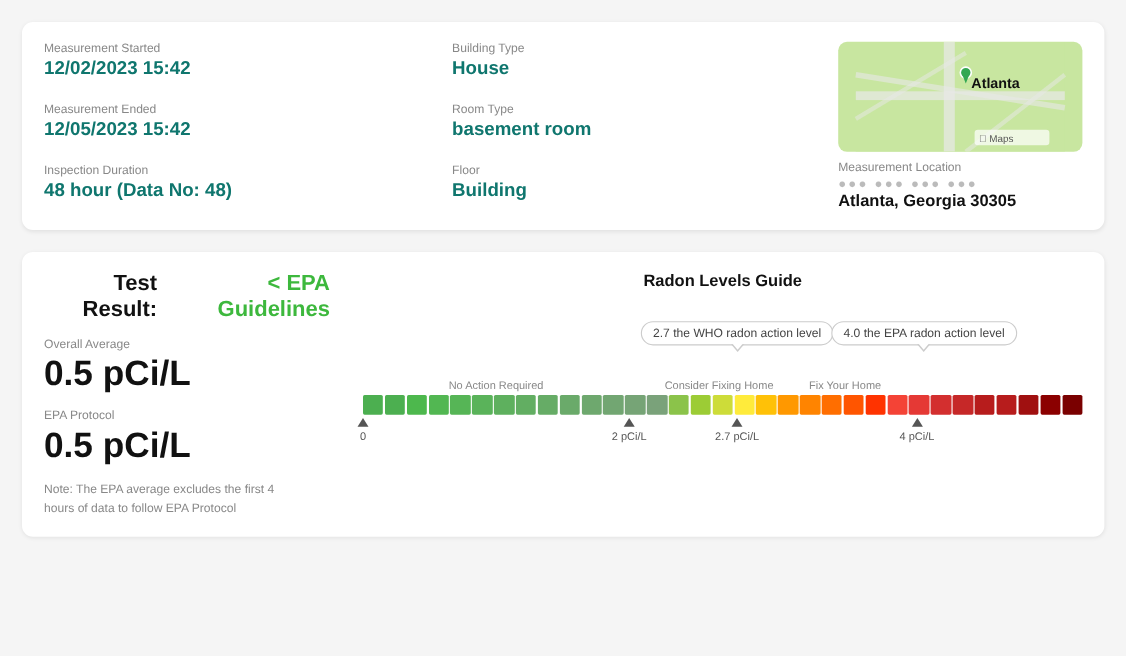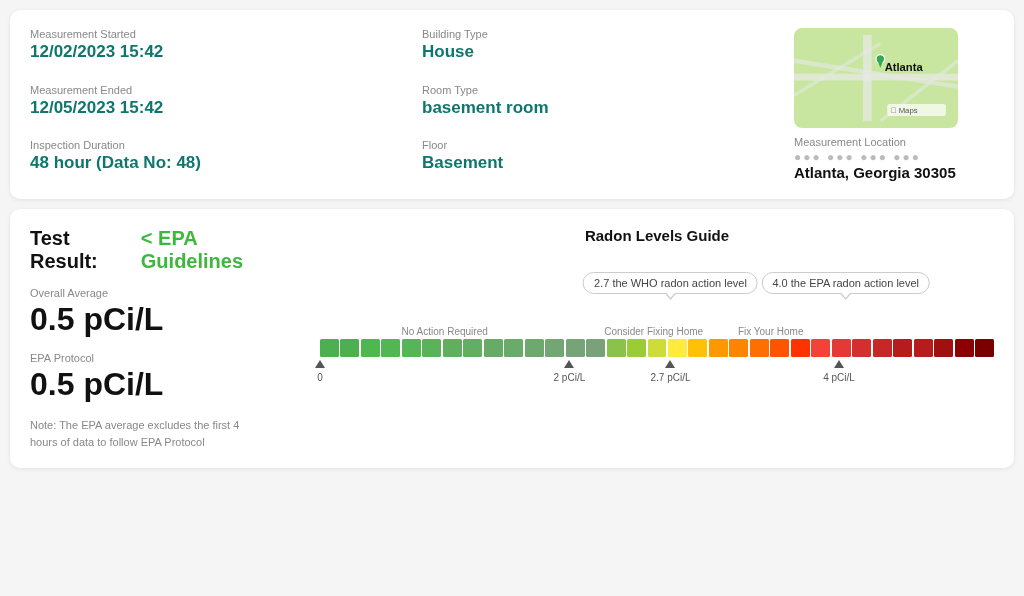--- a/index.html
+++ b/index.html
@@ -5,21 +5,21 @@
     * { box-sizing: border-box; margin: 0; padding: 0; }
     body {
       font-family: -apple-system, BlinkMacSystemFont, 'Segoe UI', Helvetica, Arial, sans-serif;
       background: #f5f5f5;
       color: #222;
       font-size: 14px;
     }
     .card {
       background: #fff;
       border-radius: 10px;
-      margin: 10px;
+      margin: 20px;
       padding: 18px 20px;
       box-shadow: 0 1px 4px rgba(0,0,0,0.08);
     }
     
     .top-card {
       display: flex;
       gap: 0;
     }
     .info-grid {
       display: grid;
@@ -40,21 +40,21 @@
       color: #0f766e;
     }
     .map-location-col {
       display: flex;
       flex-direction: column;
       align-items: flex-start;
       min-width: 200px;
       margin-left: 20px;
     }
     .map-box {
-      width: 164px;
+      width: 222px;
       height: 100px;
       border-radius: 8px;
       overflow: hidden;
       position: relative;
       background: #c8e6a0;
     }
     .map-svg {
       width: 100%;
       height: 100%;
     }
@@ -82,20 +82,21 @@
       align-items: flex-start;
     }
     .result-col {
       flex: 0 0 260px;
     }
     .test-result-row {
       display: flex;
       align-items: center;
       gap: 8px;
       margin-bottom: 14px;
+      text-align: right;
     }
     .test-result-label {
       font-size: 20px;
       font-weight: 700;
       color: #111;
     }
     .test-result-value {
       font-size: 20px;
       font-weight: 700;
       color: #3db83d;
@@ -189,21 +190,21 @@
     <div class="info-item">
       <div class="info-label">Room Type</div>
       <div class="info-value">basement room</div>
     </div>
     <div class="info-item">
       <div class="info-label">Inspection Duration</div>
       <div class="info-value">48 hour (Data No: 48)</div>
     </div>
     <div class="info-item">
       <div class="info-label">Floor</div>
-      <div class="info-value">Basement</div>
+      <div class="info-value">Building</div>
     </div>
   </div>
 
   <div class="map-location-col">
 
     <div class="map-box">
       <svg class="map-svg" viewBox="0 0 190 100" xmlns="http://www.w3.org/2000/svg">
 
         <rect width="190" height="100" fill="#c8e6a0"></rect>
 

